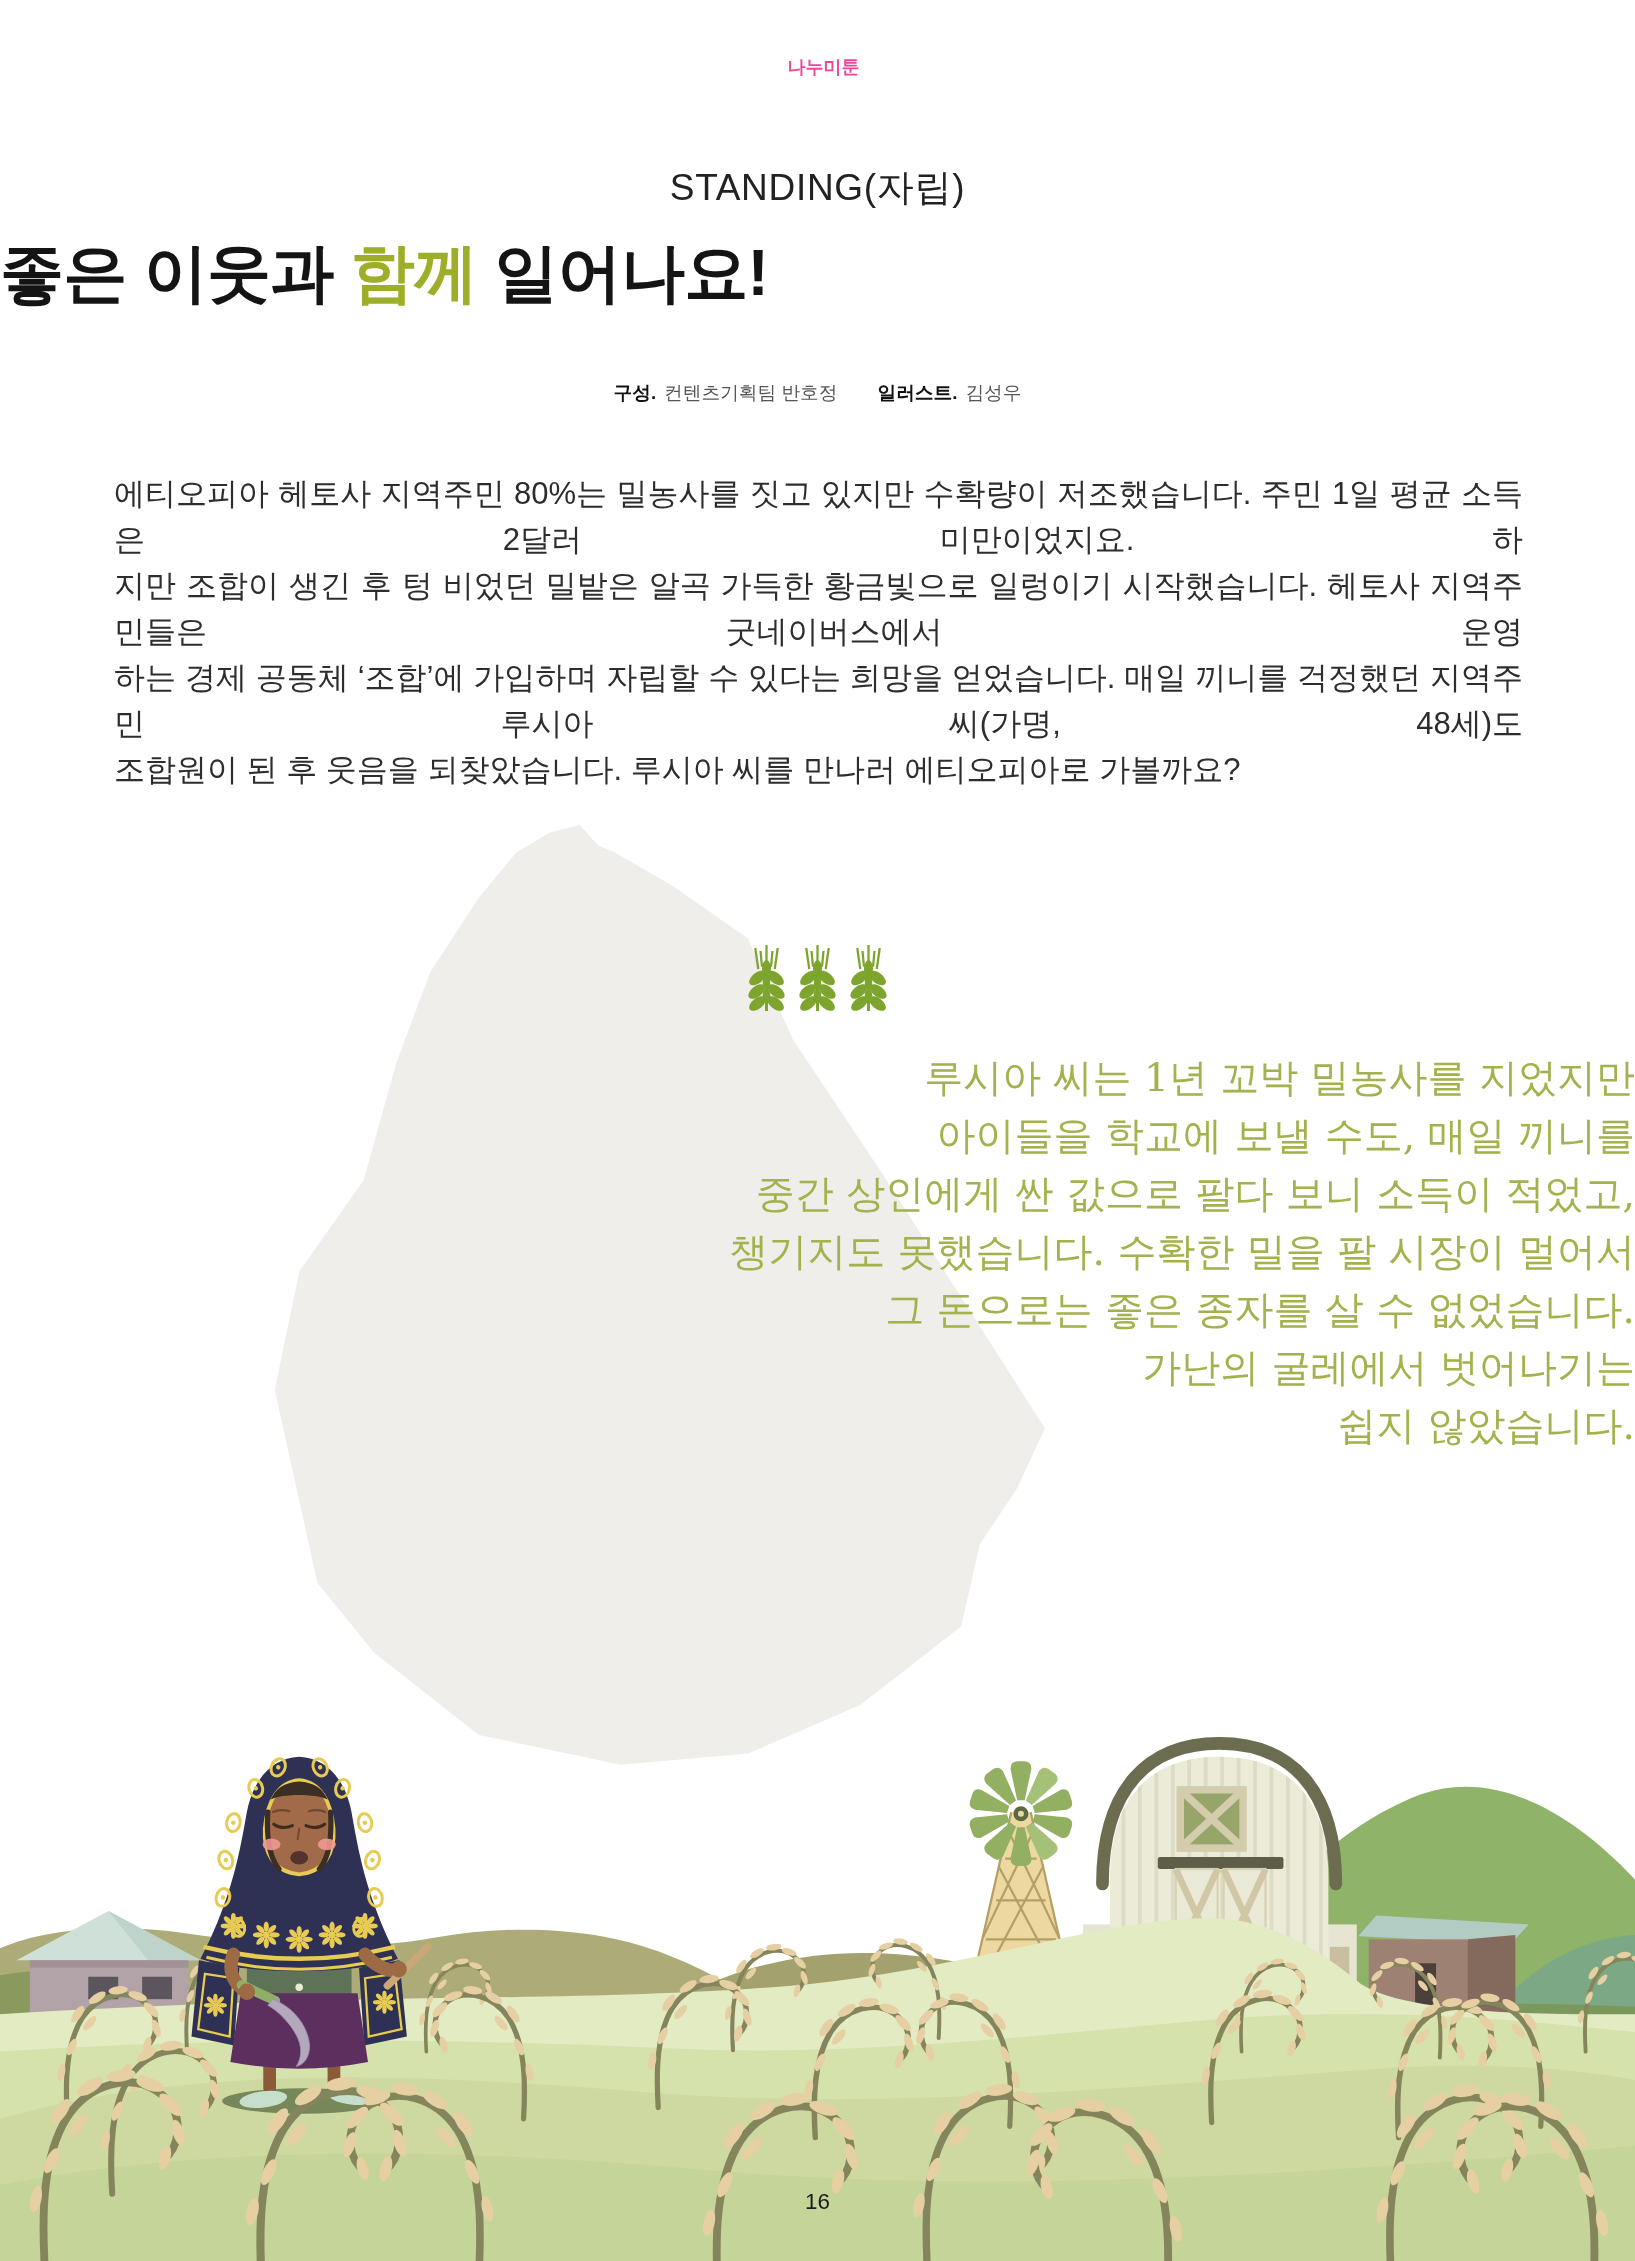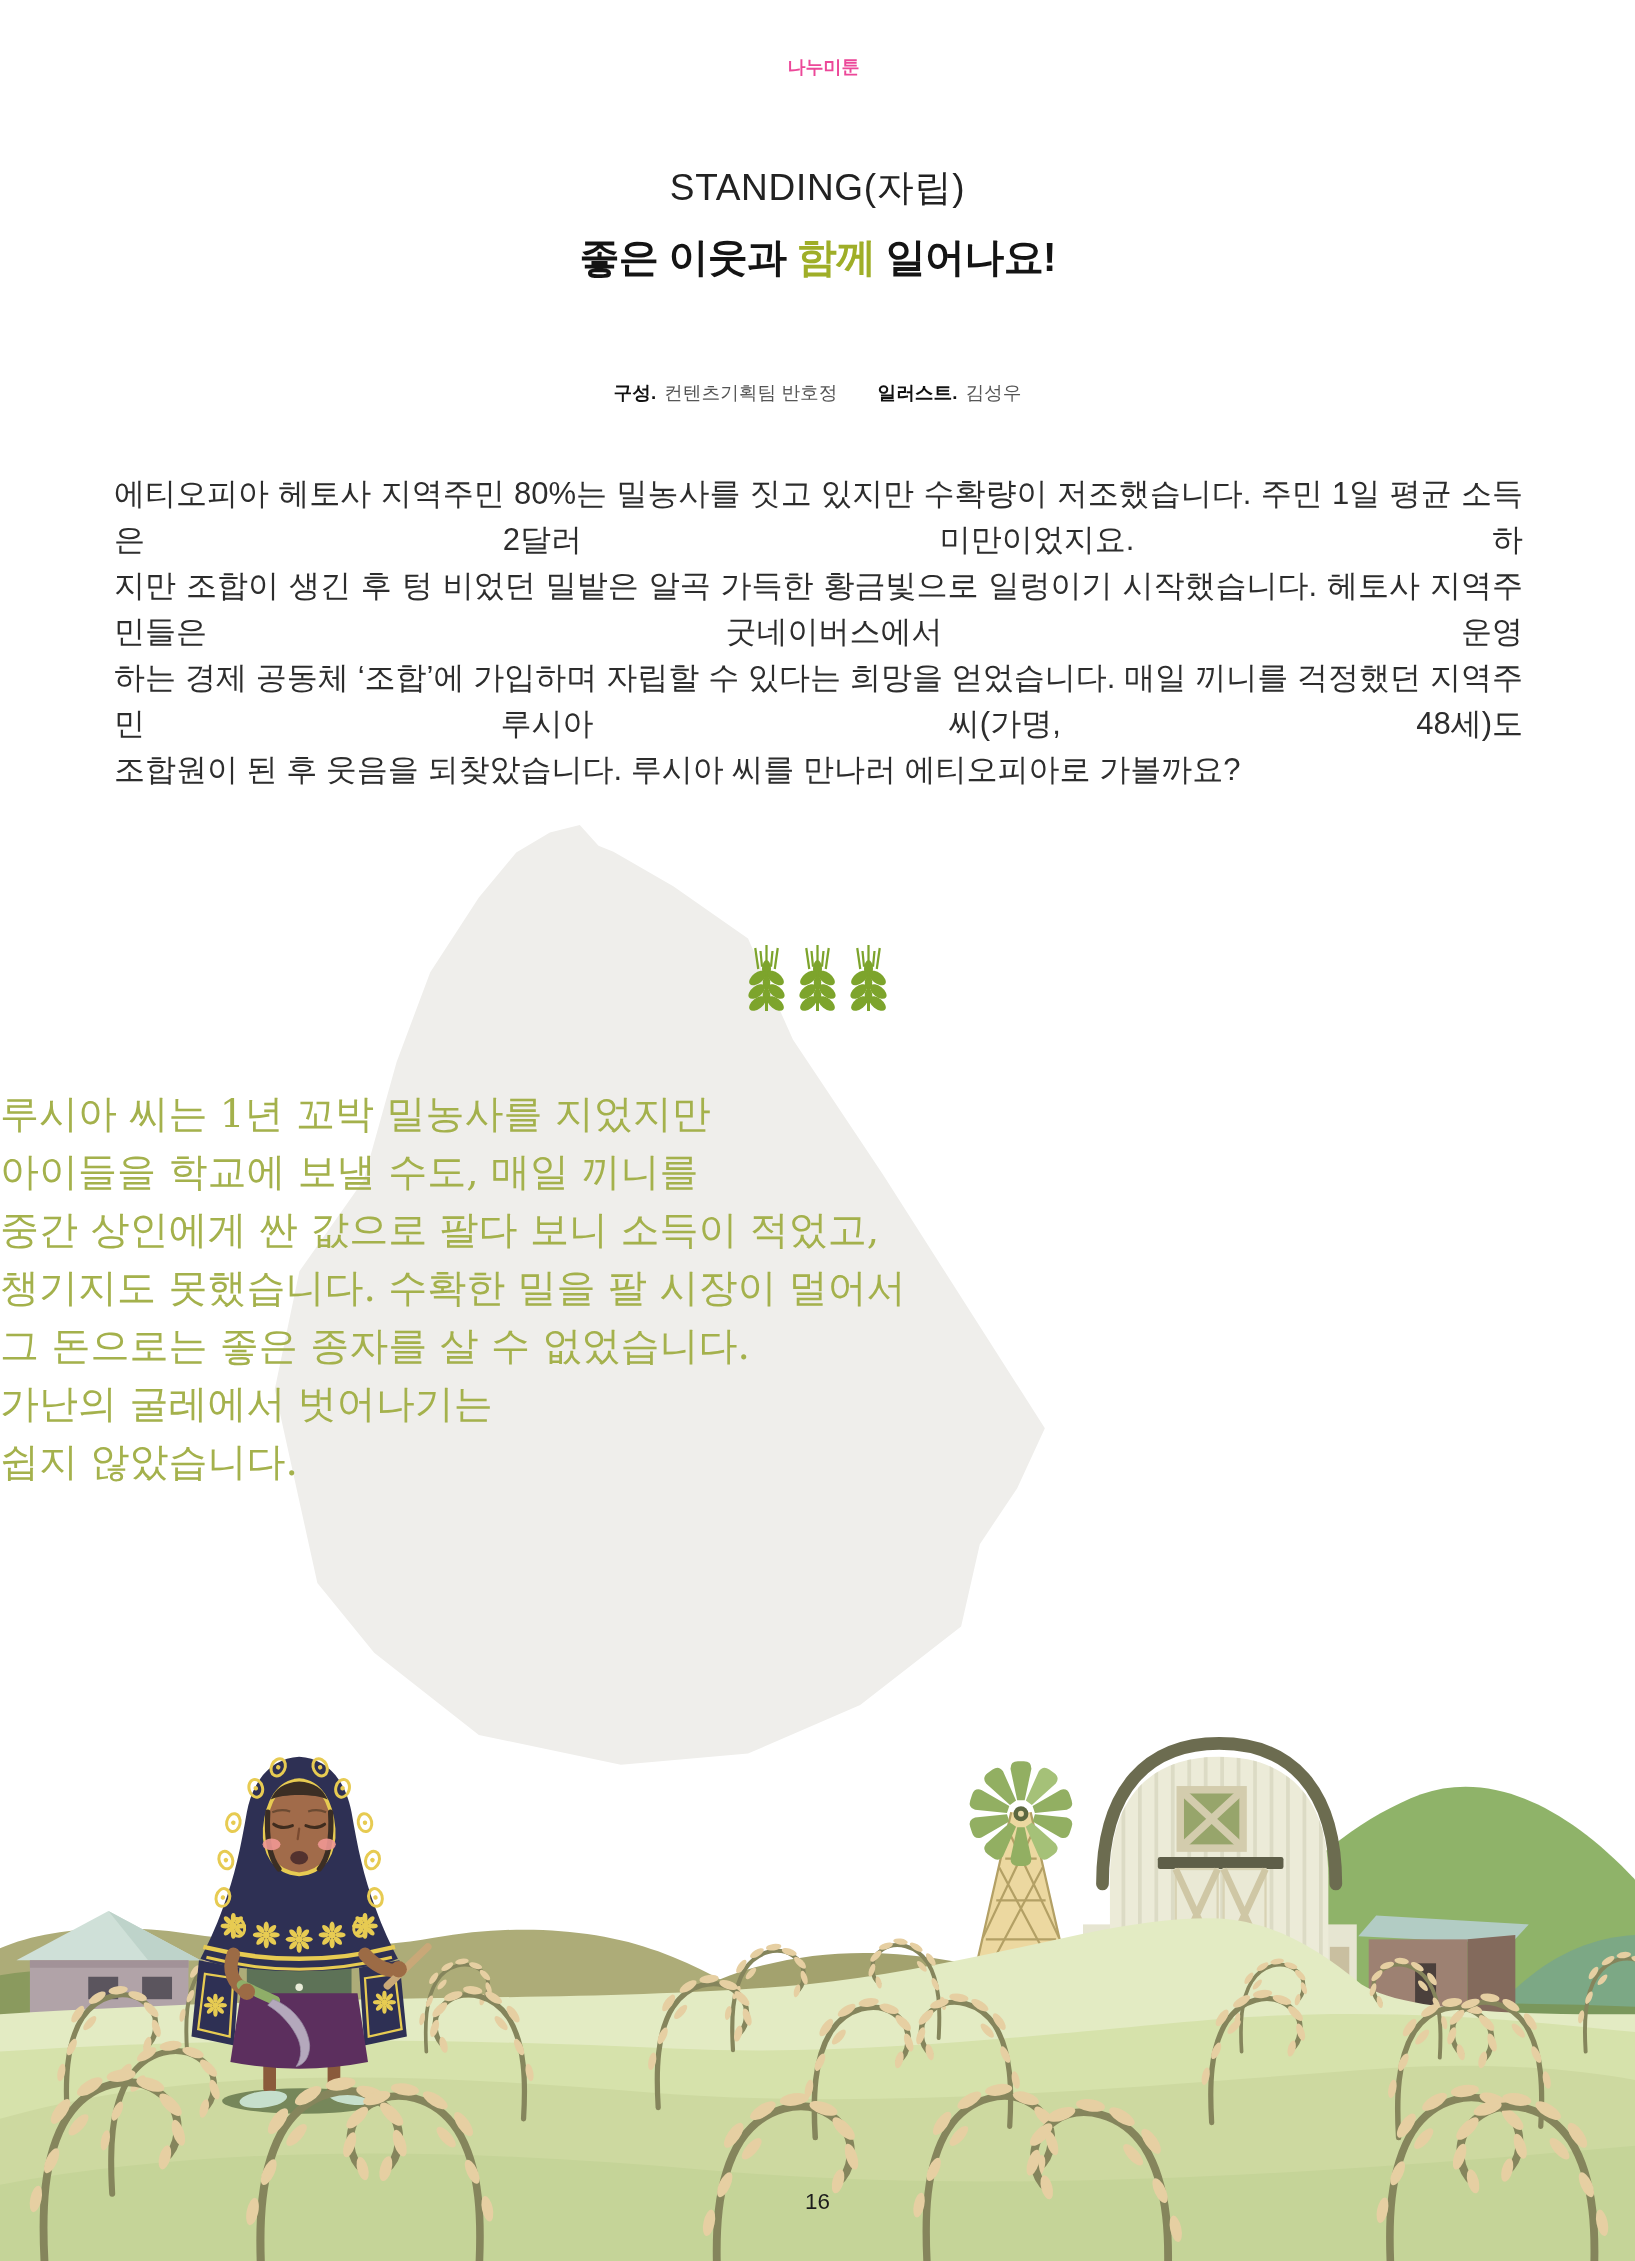--- a/index.html
+++ b/index.html
@@ -4,40 +4,40 @@
 <style>
   html,body{margin:0;padding:0;}
   body{width:1635px;height:2261px;position:relative;background:#ffffff;
        font-family:"Liberation Sans",sans-serif;overflow:hidden;}
   .page{position:absolute;inset:0;background:#fff;}
 
   .section-label{position:absolute;top:55px;left:6px;width:100%;text-align:center;
     font-size:18px;font-weight:700;color:#ec4899;z-index:3;}
   .subtitle{position:absolute;top:163px;left:0;width:100%;text-align:center;
     font-size:37px;font-weight:400;color:#222;letter-spacing:0.7px;z-index:3;}
-  .title{position:absolute;top:230px;left:0;width:100%;text-align:center;
-    font-size:40px;font-weight:800;color:#141414;letter-spacing:-0.7px;z-index:3;}
+  .title{position:absolute;top:230px;left:0;width:100%;
+    font-size:64px;font-weight:800;color:#141414;letter-spacing:-0.7px;z-index:3;}
   .title .accent{color:#9fae28;}
   .byline{position:absolute;top:380px;left:0;width:100%;text-align:center;
     font-size:18.7px;color:#555;z-index:3;}
   .byline .role{font-weight:700;color:#111;}
   .byline .name{margin-left:8px;}
   .byline .gap{margin-left:40px;}
 
   .intro{position:absolute;top:471px;left:114px;width:1409px;font-size:31px;
     line-height:46px;color:#2d2d2d;z-index:3;}
   .intro .jline{text-align:justify;text-align-last:justify;}
   .intro .lastline{text-align:left;}
 
   .map-svg{position:absolute;left:247px;top:804px;z-index:1;}
 
   .wheat-row{position:absolute;top:942px;left:0;width:100%;display:flex;
     justify-content:center;gap:12px;z-index:2;}
 
-  .quote{position:absolute;top:1085px;left:0;width:100%;text-align:left;
+  .quote{position:absolute;top:1049px;left:0;width:100%;text-align:right;
     font-family:"DejaVu Serif","Liberation Serif",serif;
     font-size:39px;line-height:58px;color:#a4b14c;z-index:2;}
   .quote .closing{}
 
   .illustration{position:absolute;left:0;top:1700px;width:1635px;height:561px;z-index:2;}
 
   .page-number{position:absolute;top:2189px;left:0;width:100%;text-align:center;
     font-size:22.4px;color:#1c1c1c;z-index:5;}
 </style>
 </head>

